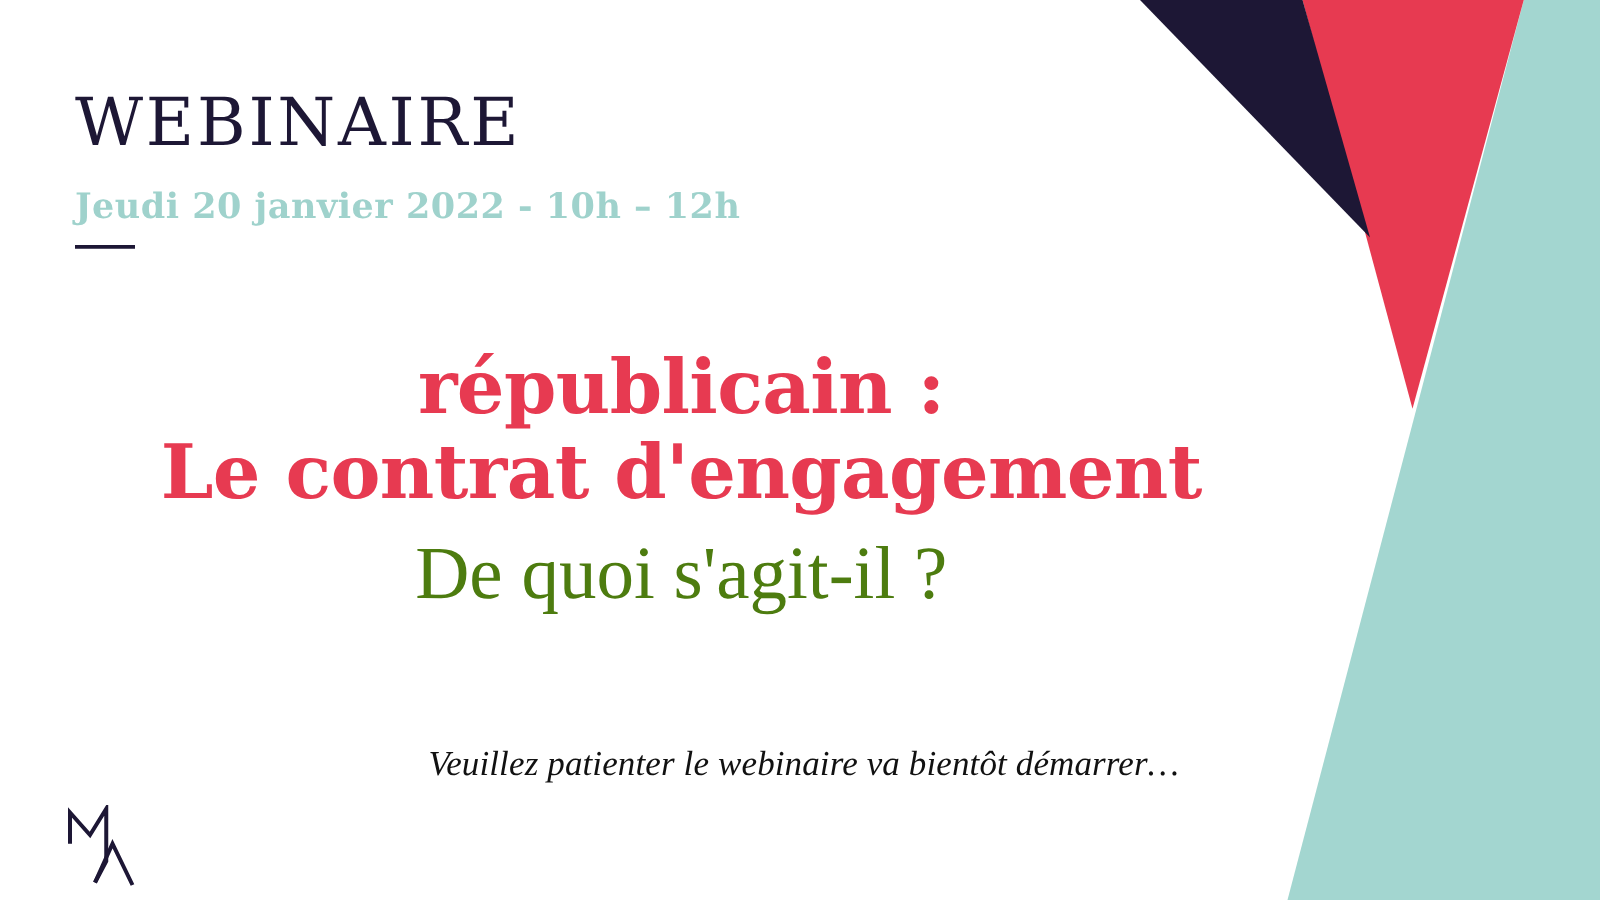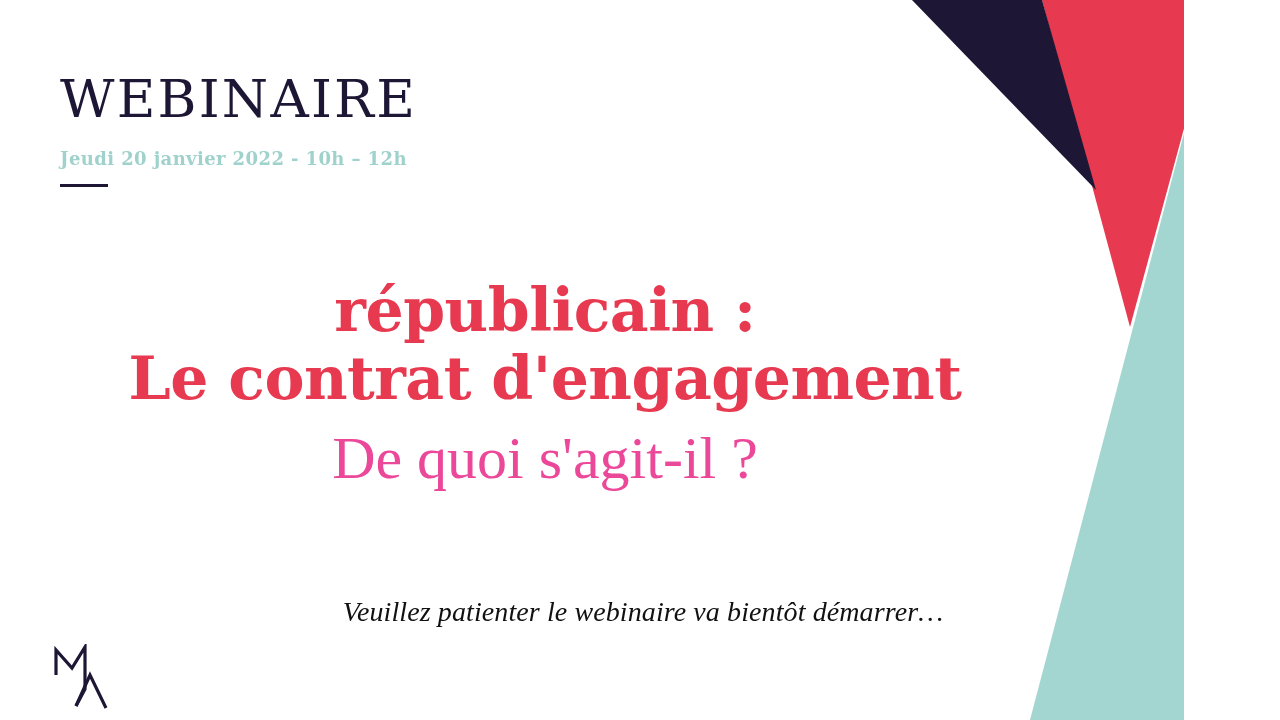--- a/index.html
+++ b/index.html
@@ -3,21 +3,21 @@
 <meta charset="utf-8">
 <title>Webinaire slide</title>
 <style>
   html, body {
     margin: 0;
     padding: 0;
     background: #ffffff;
   }
   #slide {
     position: relative;
-    width: 1184px;
+    width: 1280px;
     height: 720px;
     background: #ffffff;
     overflow: hidden;
     font-family: "Liberation Serif", "DejaVu Serif", serif;
   }
 
   
   .deco-layer {
     position: absolute;
     inset: 0;
@@ -38,21 +38,21 @@
     font-size: 53px;
     line-height: 1.02;
     letter-spacing: 2.2px;
     font-weight: 400;
     color: #1d1735;
     margin: 0;
     white-space: nowrap;
   }
   .date-line {
     font-family: "DejaVu Serif", "Liberation Serif", serif;
-    font-size: 18px;
+    font-size: 28px;
     font-weight: 700;
     letter-spacing: 0.4px;
     color: #9fd2cc;
     margin: 0;
     padding-top: 22px;
     white-space: nowrap;
   }
   .rule {
     width: 48px;
     height: 3px;
@@ -75,21 +75,21 @@
     font-weight: 700;
     color: #e73a51;
     margin: 0;
     letter-spacing: -0.5px;
   }
   .title-light {
     font-family: "Liberation Serif", "DejaVu Serif", serif;
     font-size: 60px;
     line-height: 1.18;
     font-weight: 400;
-    color: #ec4899;
+    color: #4d7c0f;
     margin: 0;
     padding-top: 10px;
     letter-spacing: 0px;
   }
 
   
   .note-block {
     position: absolute;
     left: 0;
     top: 596px;

